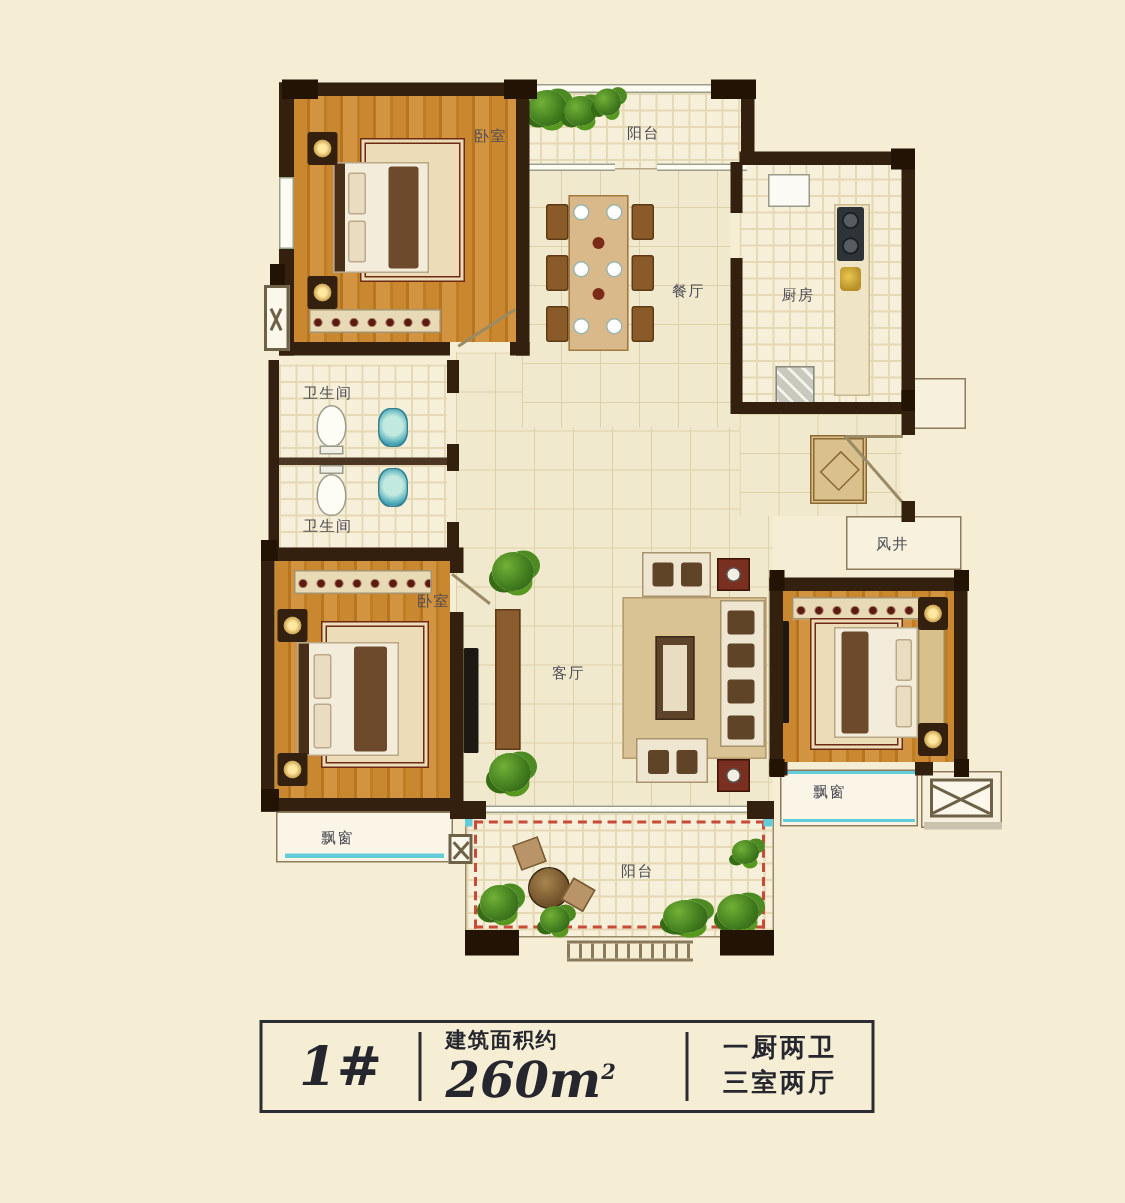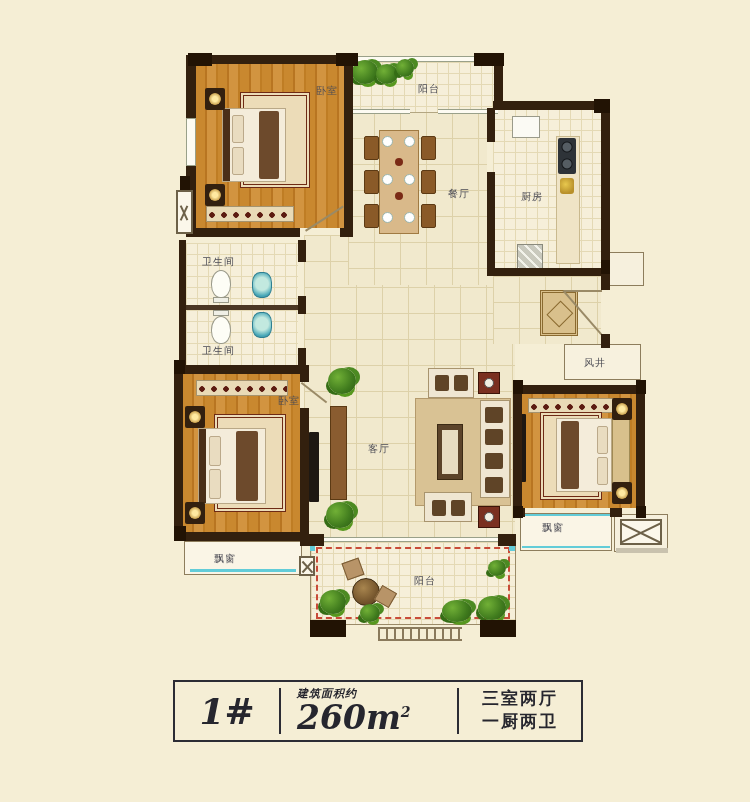--- a/index.html
+++ b/index.html
@@ -52,21 +52,21 @@
   .railing{position:absolute;background:repeating-linear-gradient(90deg,#8a7a5c 0 2px,rgba(0,0,0,0) 2px 8px);border-top:2px solid #8a7a5c;border-bottom:2px solid #8a7a5c;box-sizing:border-box;}
   .mat{position:absolute;background:#d9c08c;border:3px double #8a6a30;box-sizing:border-box;}
   .mat::after{content:"";position:absolute;left:25%;top:28%;width:50%;height:44%;border:1px solid #8a6a30;transform:rotate(45deg);}
   .roundtable{position:absolute;border-radius:50%;background:radial-gradient(circle at 40% 35%,#a8854e,#6d4e28 70%,#4c3418);border:1px solid #3c2a12;}
   .patio-chair{position:absolute;background:#b89468;border:1px solid #7a5c34;}
   
   .specbox{position:absolute;left:173px;top:680px;width:410px;height:62px;border:2px solid #2c2c34;display:flex;align-items:center;box-sizing:border-box;}
   .unit{font-family:"DejaVu Serif",serif;font-style:italic;font-weight:bold;font-size:36px;color:#26262e;width:104px;text-align:center;}
   .vdiv{width:2px;height:46px;background:#2c2c34;}
   .areawrap{width:176px;padding-left:16px;box-sizing:border-box;}
-  .area-cap{font-size:11px;font-weight:bold;color:#26262e;letter-spacing:1px;font-style:italic;}
+  .area-cap{font-size:14px;font-weight:bold;color:#26262e;letter-spacing:1px;}
   .area-val{font-family:"DejaVu Serif",serif;font-style:italic;font-weight:bold;font-size:33px;line-height:1.05;color:#26262e;}
   .area-val sup{font-size:14px;}
   .roomsdesc{flex:1;text-align:center;font-size:17px;font-weight:bold;color:#26262e;line-height:1.35;letter-spacing:2px;}
 </style>
 </head>
 <body>
 
 <div class="page">
 
   <div class="abs tile-lg" style="left:304px;top:235px;width:211px;height:306px;"></div>
@@ -281,18 +281,18 @@
 
   <div class="specbox">
     <div class="unit">1#</div>
     <div class="vdiv"></div>
     <div class="areawrap">
       <div class="area-cap">建筑面积约</div>
       <div class="area-val"><span>260m</span><sup>2</sup></div>
     </div>
     <div class="vdiv"></div>
     <div class="roomsdesc">
+      <div>一厨两卫</div>
       <div>三室两厅</div>
-      <div>一厨两卫</div>
     </div>
   </div>
 
 </div>
 
 </body></html>

